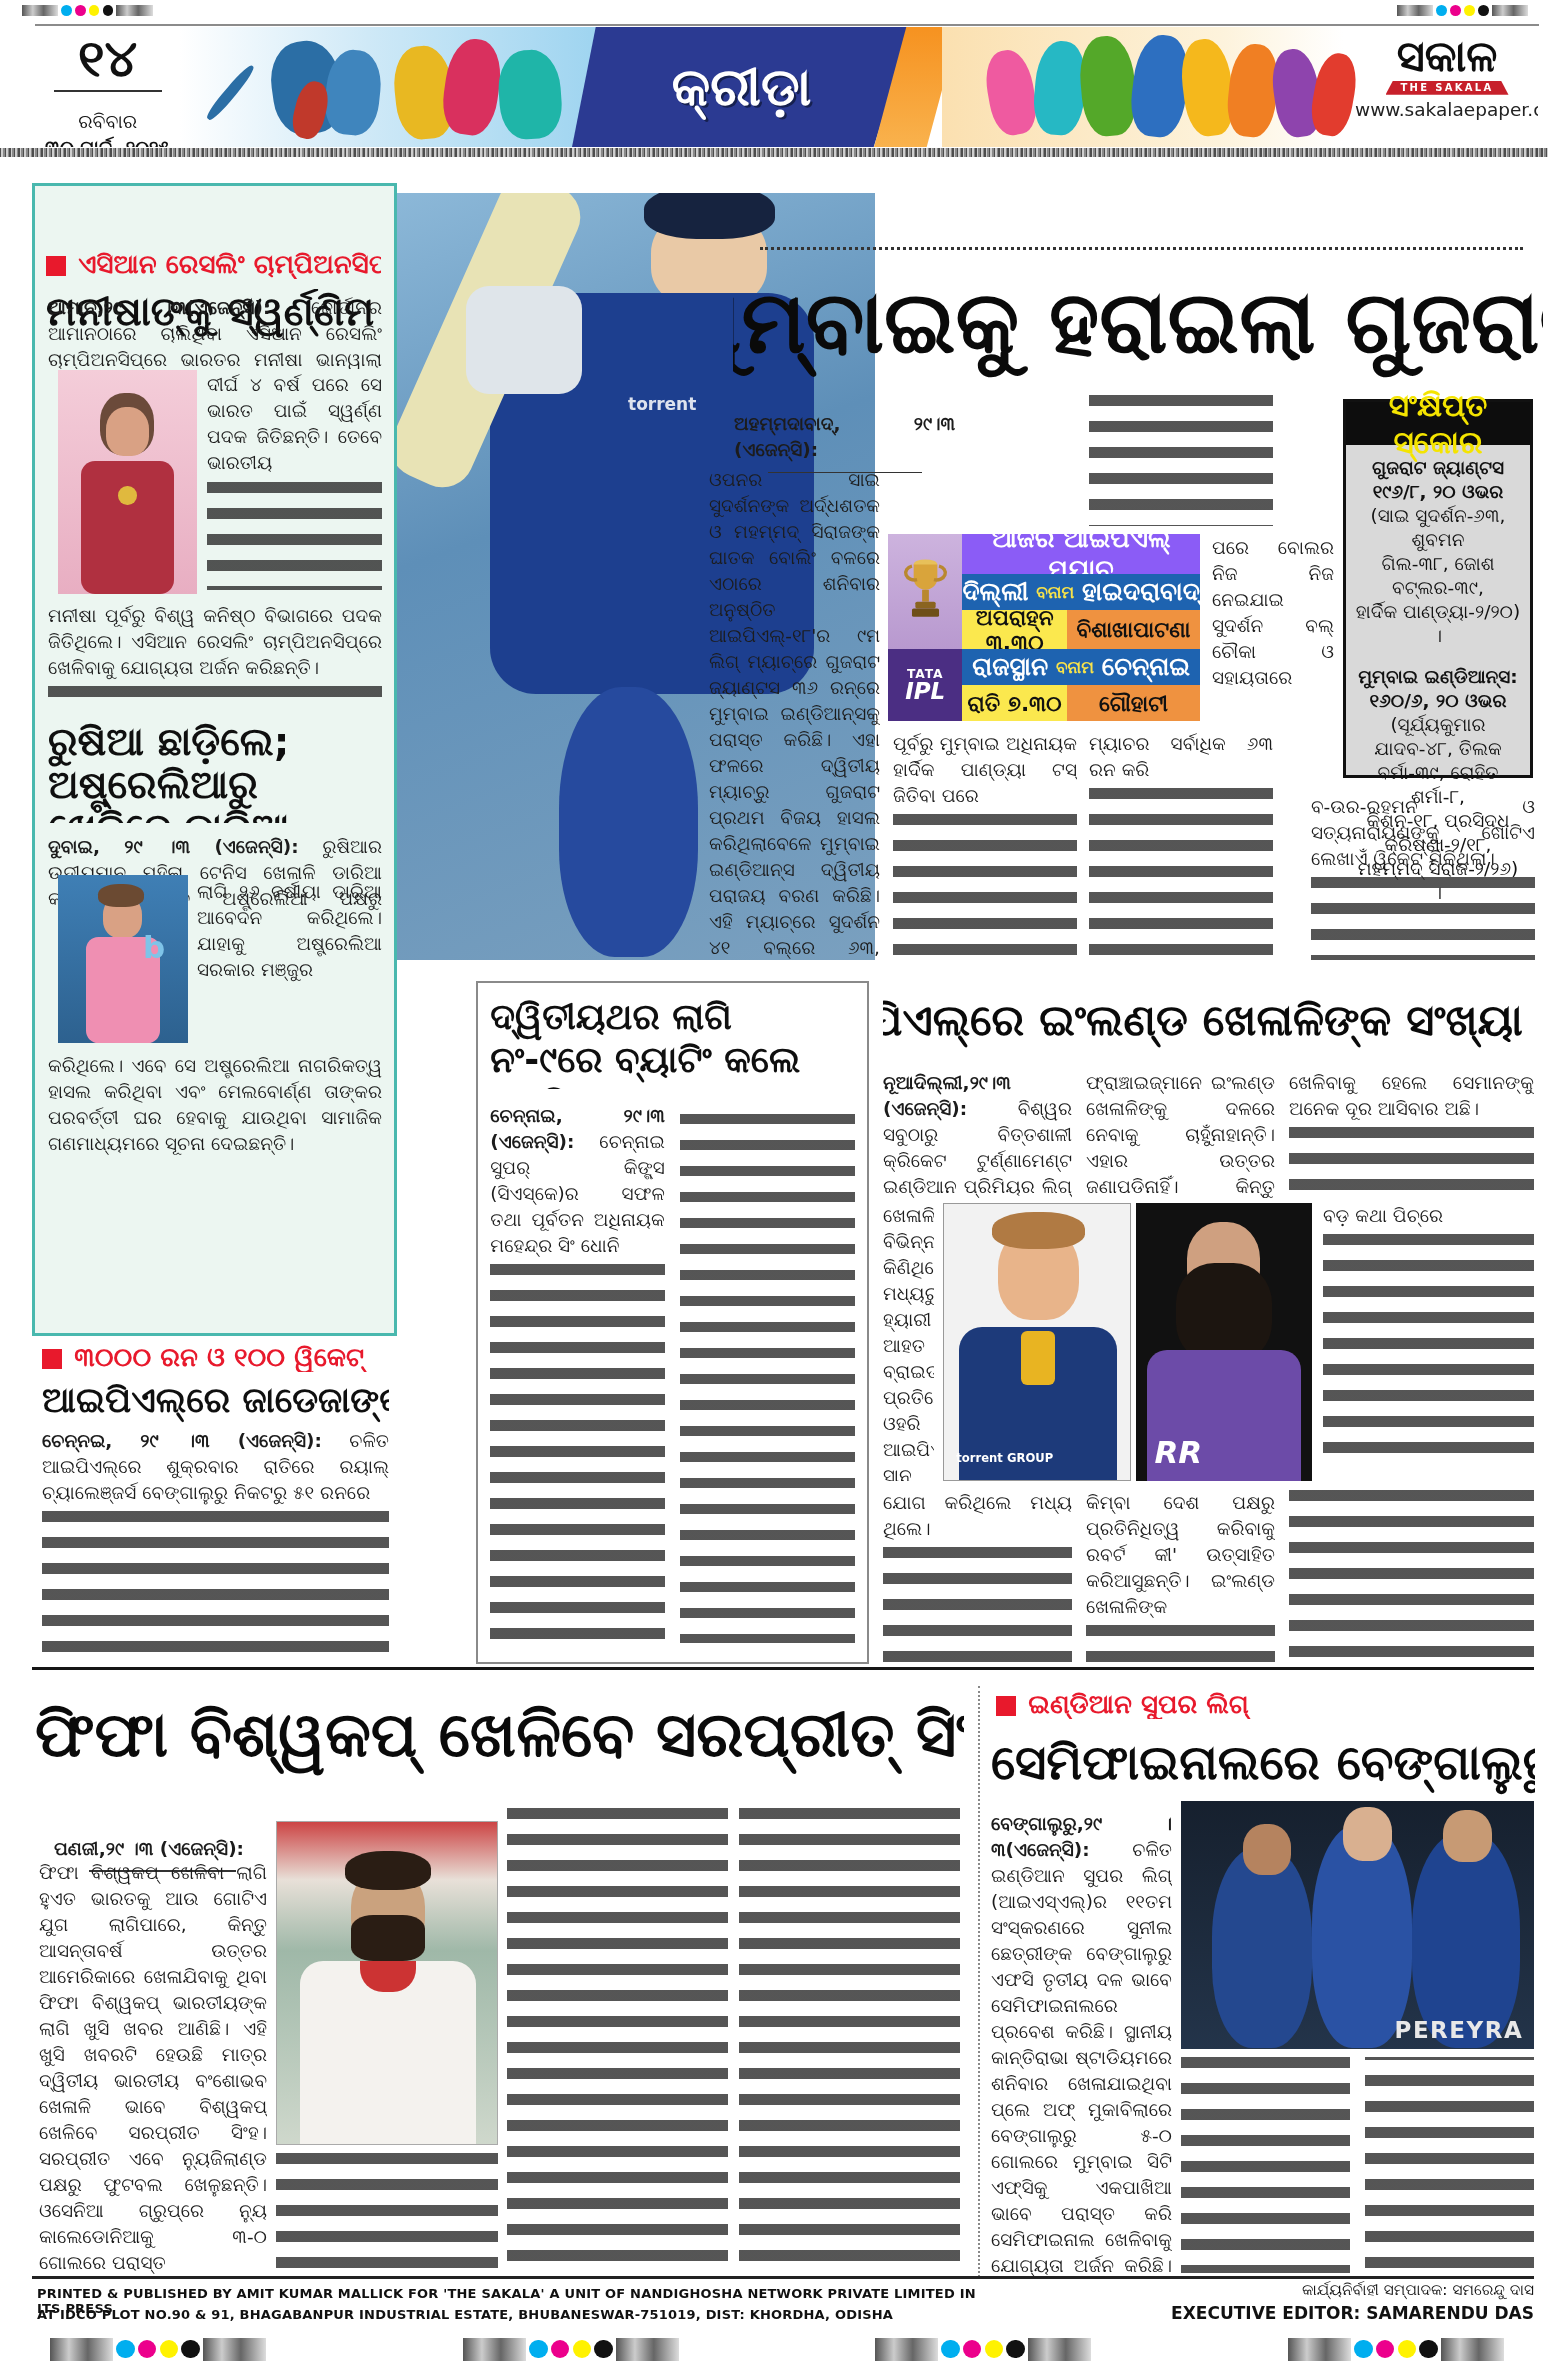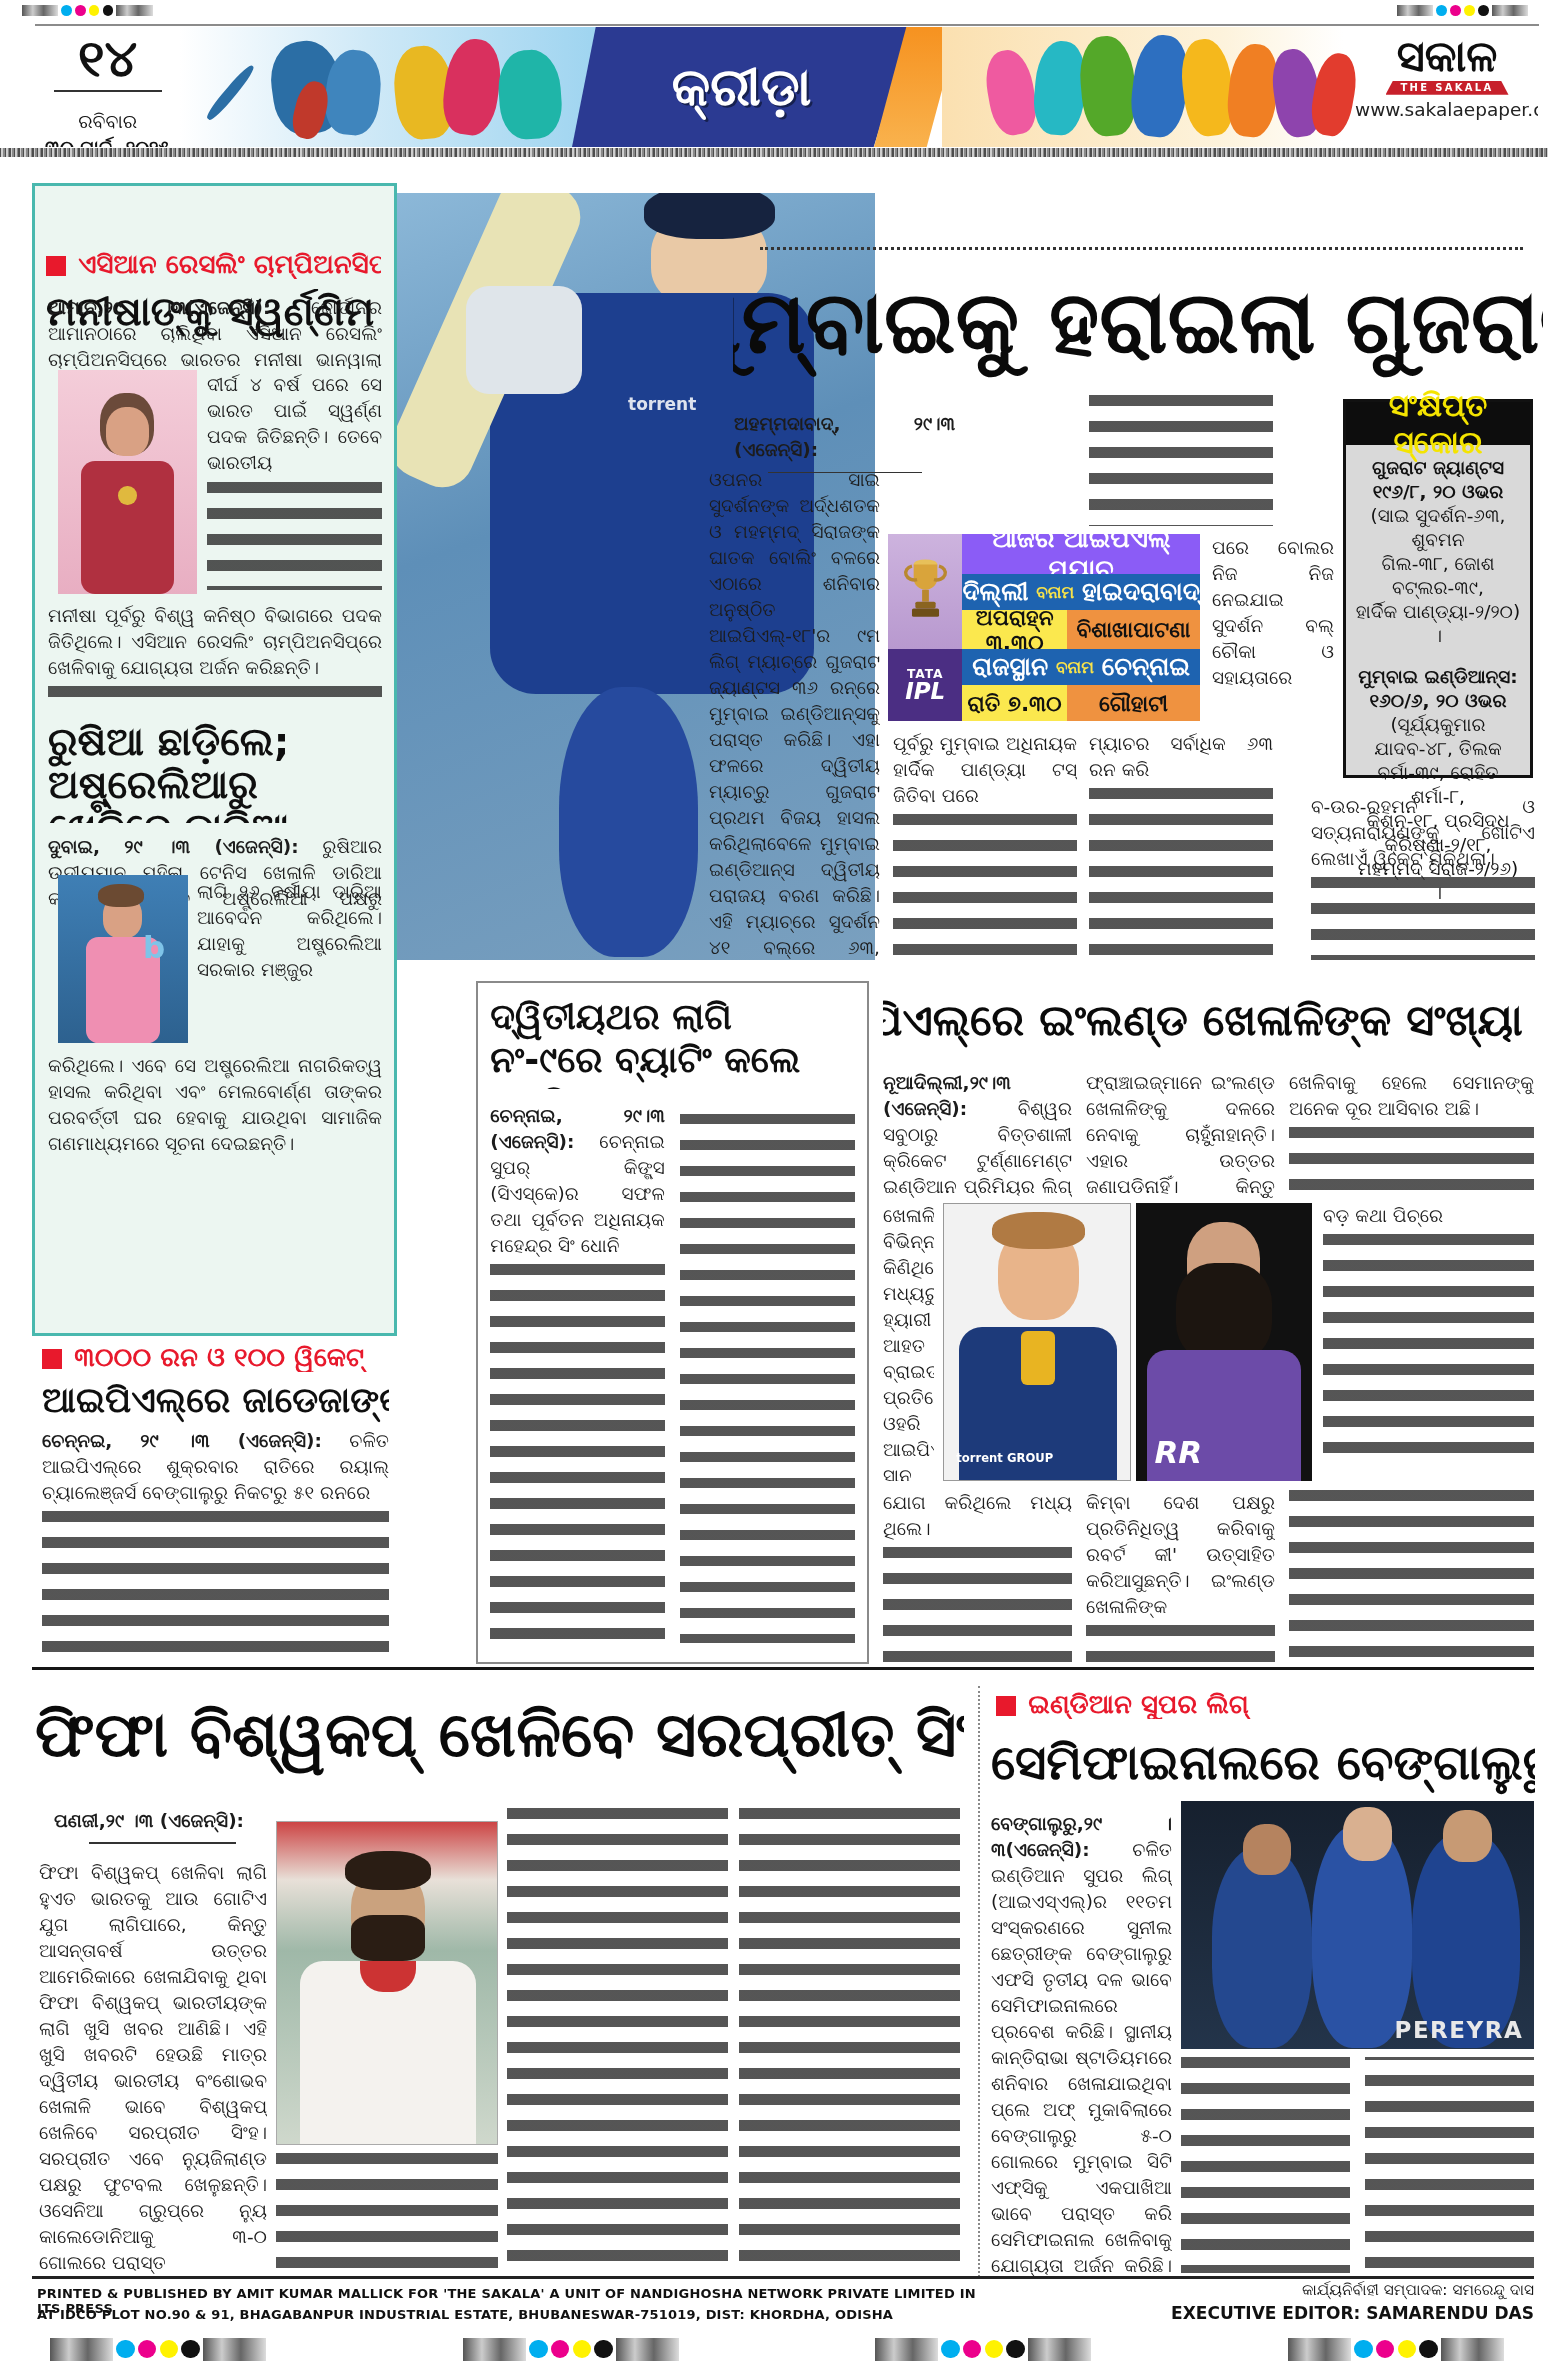--- a/index.html
+++ b/index.html
@@ -316,21 +316,21 @@
   <div class="abs body-text" style="left:1289px;top:1490px;width:245px;height:174px;">
     <div class="fakelines" style="height:170px;"></div>
   </div>
 
   <div class="abs" style="left:32px;top:1667px;width:1502px;height:3.1px;background:#161616;"></div>
 
   <div class="abs" style="left:35px;top:1686px;width:929px;height:97px;overflow:hidden;display:flex;align-items:center;">
     <span style="font-size:62px;font-weight:bold;color:#0a0a0a;white-space:nowrap;">ଫିଫା ବିଶ୍ୱକପ୍ ଖେଳିବେ ସରପ୍ରୀତ୍ ସିଂହ</span>
   </div>
   <div class="abs" style="left:54px;top:1808px;width:216px;text-align:center;">
-    <div class="body-text dateline" style="height:31px;">ପଣଜୀ,୨୯ ।୩ (ଏଜେନ୍ସି):</div>
+    <div class="body-text dateline" style="height:31px;margin-top:28px;">ପଣଜୀ,୨୯ ।୩ (ଏଜେନ୍ସି):</div>
     <div style="width:147px;height:1.5px;background:#333;margin:3.1px auto;"></div>
   </div>
   <div class="abs body-text" style="left:39px;top:1860px;width:228px;height:416px;">
     <span>ଫିଫା ବିଶ୍ୱକପ୍ ଖେଳିବା ଲାଗି ହୁଏତ ଭାରତକୁ ଆଉ ଗୋଟିଏ ଯୁଗ ଲାଗିପାରେ, କିନ୍ତୁ ଆସନ୍ତାବର୍ଷ ଉତ୍ତର ଆମେରିକାରେ ଖେଳାଯିବାକୁ ଥିବା ଫିଫା ବିଶ୍ୱକପ୍ ଭାରତୀୟଙ୍କ ଲାଗି ଖୁସି ଖବର ଆଣିଛି। ଏହି ଖୁସି ଖବରଟି ହେଉଛି ମାତ୍ର ଦ୍ୱିତୀୟ ଭାରତୀୟ ବଂଶୋଭବ ଖେଳାଳି ଭାବେ ବିଶ୍ୱକପ୍ ଖେଳିବେ ସରପ୍ରୀତ ସିଂହ। ସରପ୍ରୀତ ଏବେ ନ୍ୟୁଜିଲାଣ୍ଡ ପକ୍ଷରୁ ଫୁଟବଲ ଖେଳୁଛନ୍ତି। ଓସେନିଆ ଗ୍ରୁପ୍‌ରେ ନ୍ୟୁ କାଲେଡୋନିଆକୁ ୩-୦ ଗୋଲରେ ପରାସ୍ତ</span>
     <div class="fakelines" style="height:62px;margin-top:4.6px;"></div>
   </div>
   <div class="photo" style="left:276px;top:1821px;width:222px;height:324px;background:linear-gradient(#cc4444 0%,#e8e0d8 18%,#9fb8a8 40%,#cfd8cc 100%);border:1.5px solid #aaa;">
     <span class="blob" style="left:74px;top:46px;width:74px;height:86px;background:#caa27e;"></span>
     <span class="blob" style="left:68px;top:29px;width:86px;height:39px;background:#2a1d14;"></span>
     <span class="blob" style="left:74px;top:93px;width:74px;height:46px;background:#2a1d14;border-radius:30%;"></span>

